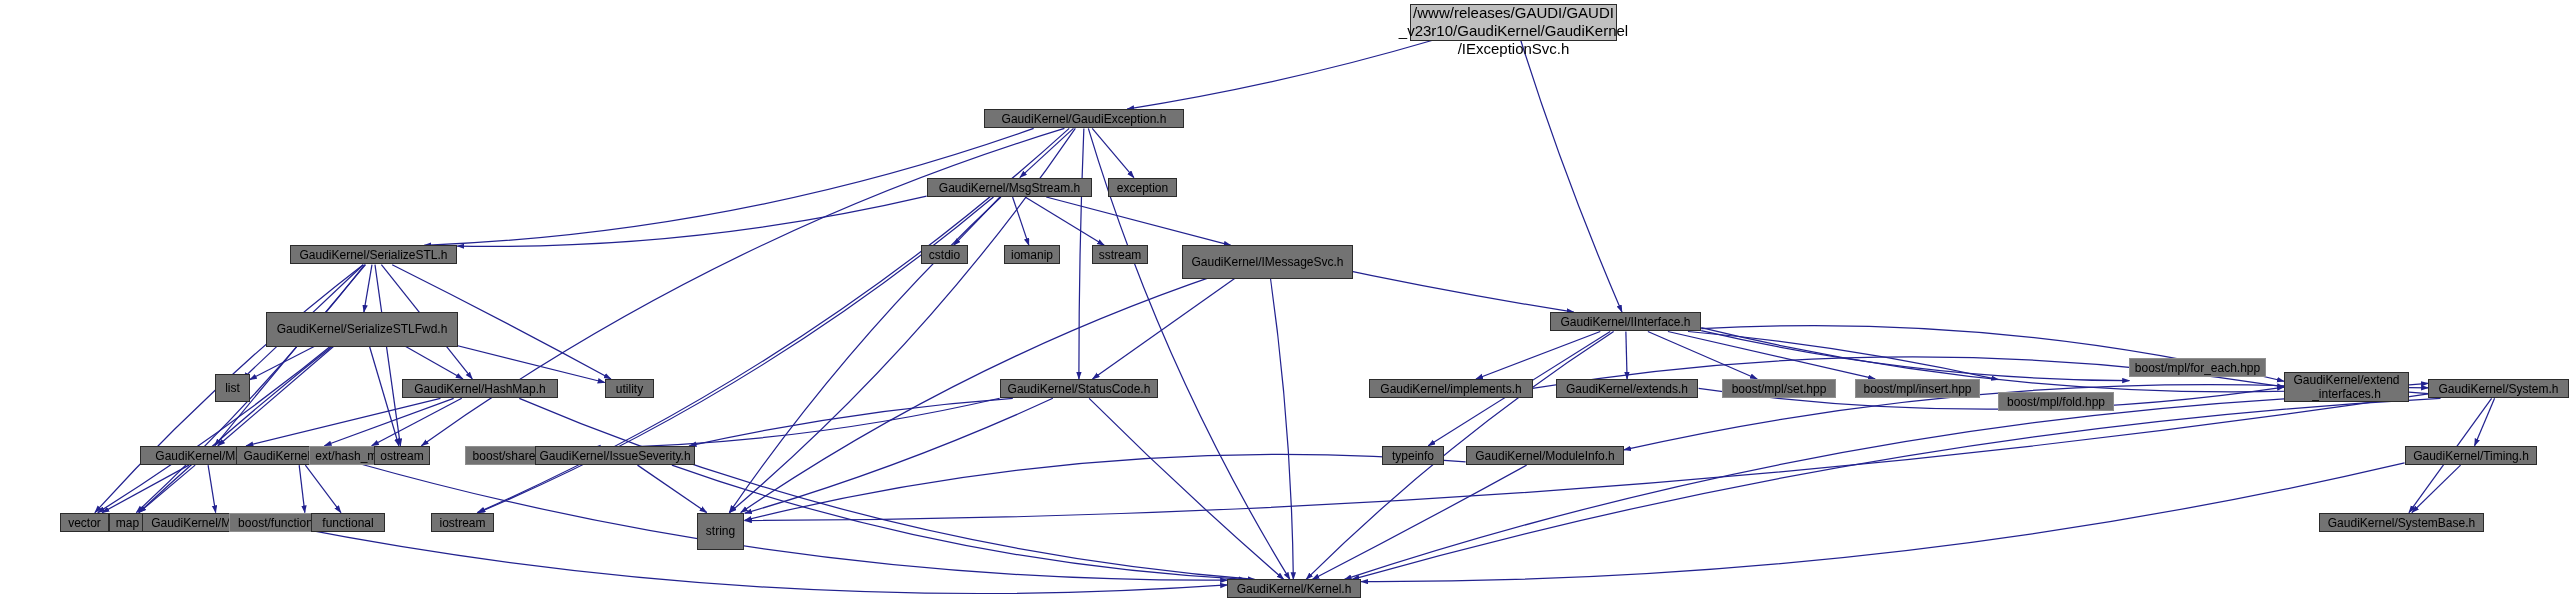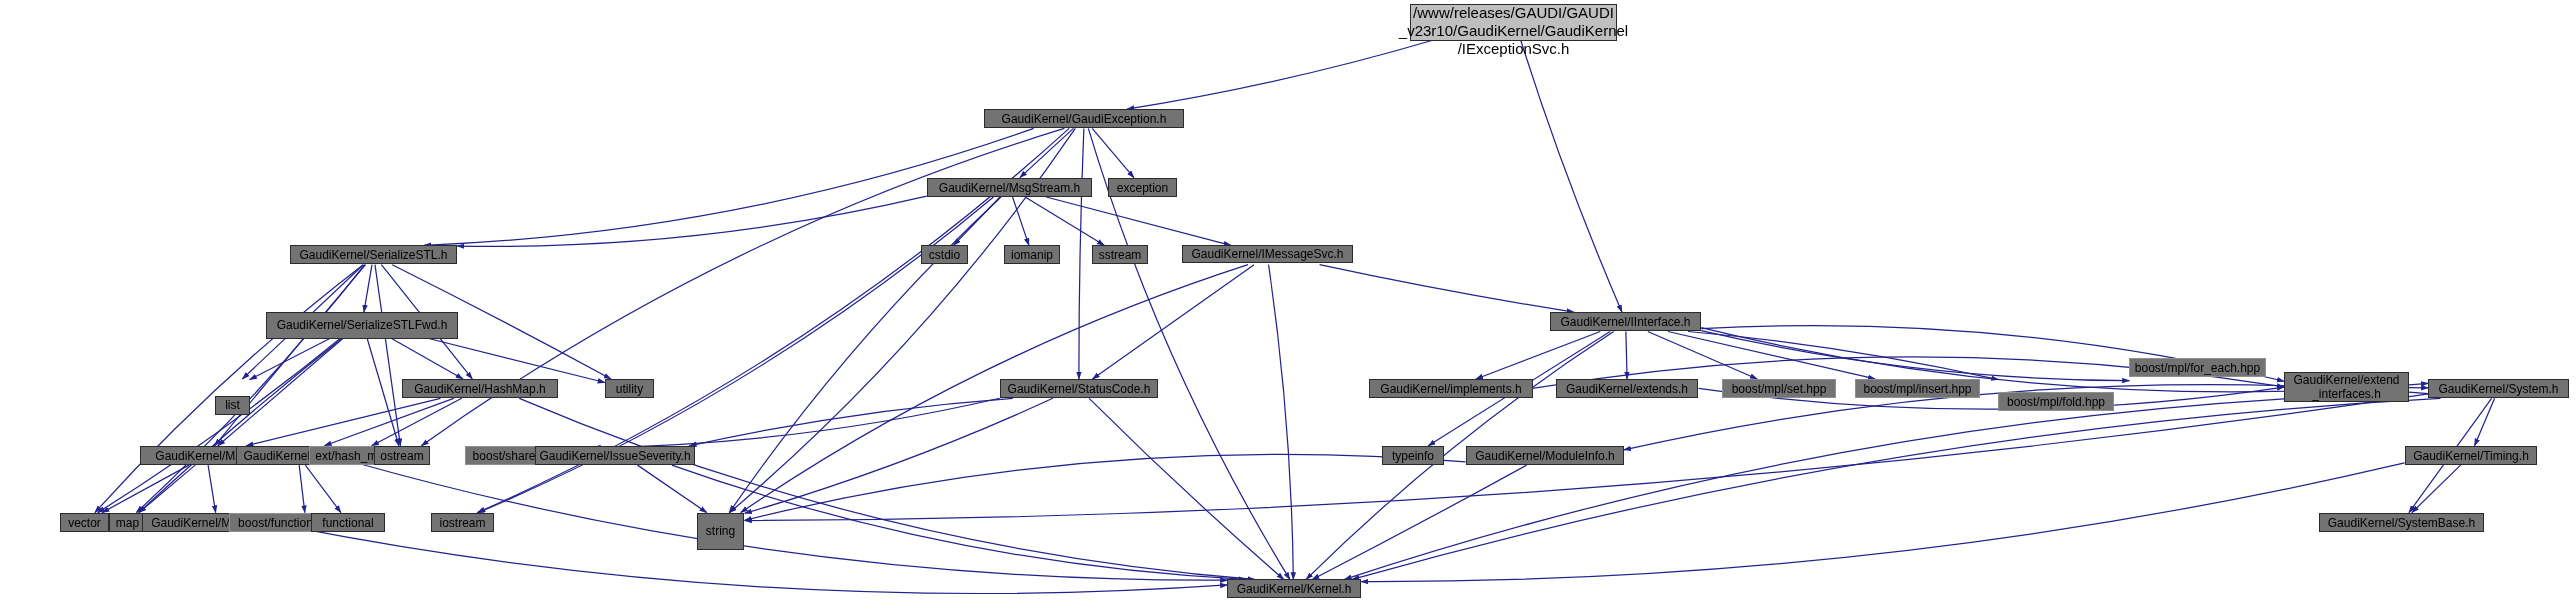--- a/index.html
+++ b/index.html
@@ -137,24 +137,24 @@
 /www/releases/GAUDI/GAUDI
 _v23r10/GaudiKernel/GaudiKernel
 /IExceptionSvc.h</div>
       <div class="node strong" style="left: 984px; top: 109px; width: 200px; height: 19.3px;">GaudiKernel/GaudiException.h</div>
       <div class="node strong" style="left: 927px; top: 178px; width: 165px; height: 19.3px;">GaudiKernel/MsgStream.h</div>
       <div class="node strong" style="left: 1108px; top: 178px; width: 69px; height: 19.3px;">exception</div>
       <div class="node strong" style="left: 290px; top: 245px; width: 167px; height: 19.3px;">GaudiKernel/SerializeSTL.h</div>
       <div class="node strong" style="left: 921px; top: 245px; width: 47px; height: 19.3px;">cstdio</div>
       <div class="node strong" style="left: 1004px; top: 245px; width: 56px; height: 19.3px;">iomanip</div>
       <div class="node strong" style="left: 1092px; top: 245px; width: 56px; height: 19.3px;">sstream</div>
-      <div class="node strong" style="left: 1182px; top: 245px; width: 171px; height: 18px;">GaudiKernel/IMessageSvc.h</div>
+      <div class="node strong" style="left: 1182px; top: 245px; width: 171px; height: 34px;">GaudiKernel/IMessageSvc.h</div>
       <div class="node strong" style="left: 1550px; top: 312px; width: 151px; height: 19.3px;">GaudiKernel/IInterface.h</div>
-      <div class="node strong" style="left: 266px; top: 312px; width: 192px; height: 27px;">GaudiKernel/SerializeSTLFwd.h</div>
-      <div class="node strong" style="left: 215px; top: 396px; width: 35px; height: 19px; text-align: center;">list</div>
+      <div class="node strong" style="left: 266px; top: 312px; width: 192px; height: 35px;">GaudiKernel/SerializeSTLFwd.h</div>
+      <div class="node strong" style="left: 215px; top: 374px; width: 35px; height: 28px; text-align: center;">list</div>
       <div class="node strong" style="left: 402px; top: 379px; width: 156px; height: 19.3px;">GaudiKernel/HashMap.h</div>
       <div class="node strong" style="left: 605px; top: 379px; width: 49px; height: 19.3px;">utility</div>
       <div class="node strong" style="left: 1000px; top: 379px; width: 158px; height: 19.3px;">GaudiKernel/StatusCode.h</div>
       <div class="node strong" style="left: 1369px; top: 379px; width: 164px; height: 19.3px;">GaudiKernel/implements.h</div>
       <div class="node strong" style="left: 1556px; top: 379px; width: 142px; height: 19.3px;">GaudiKernel/extends.h</div>
       <div class="node " style="left: 1722px; top: 379px; width: 114px; height: 19.3px;">boost/mpl/set.hpp</div>
       <div class="node " style="left: 1855px; top: 379px; width: 125px; height: 19.3px;">boost/mpl/insert.hpp</div>
       <div class="node " style="left: 1998px; top: 392px; width: 116px; height: 19.3px;">boost/mpl/fold.hpp</div>
       <div class="node " style="left: 2129px; top: 358px; width: 137px; height: 19.3px;">boost/mpl/for_each.hpp</div>
       <div class="node strong" style="left: 2284px; top: 372px; width: 125px; height: 30px;">GaudiKernel/extend

